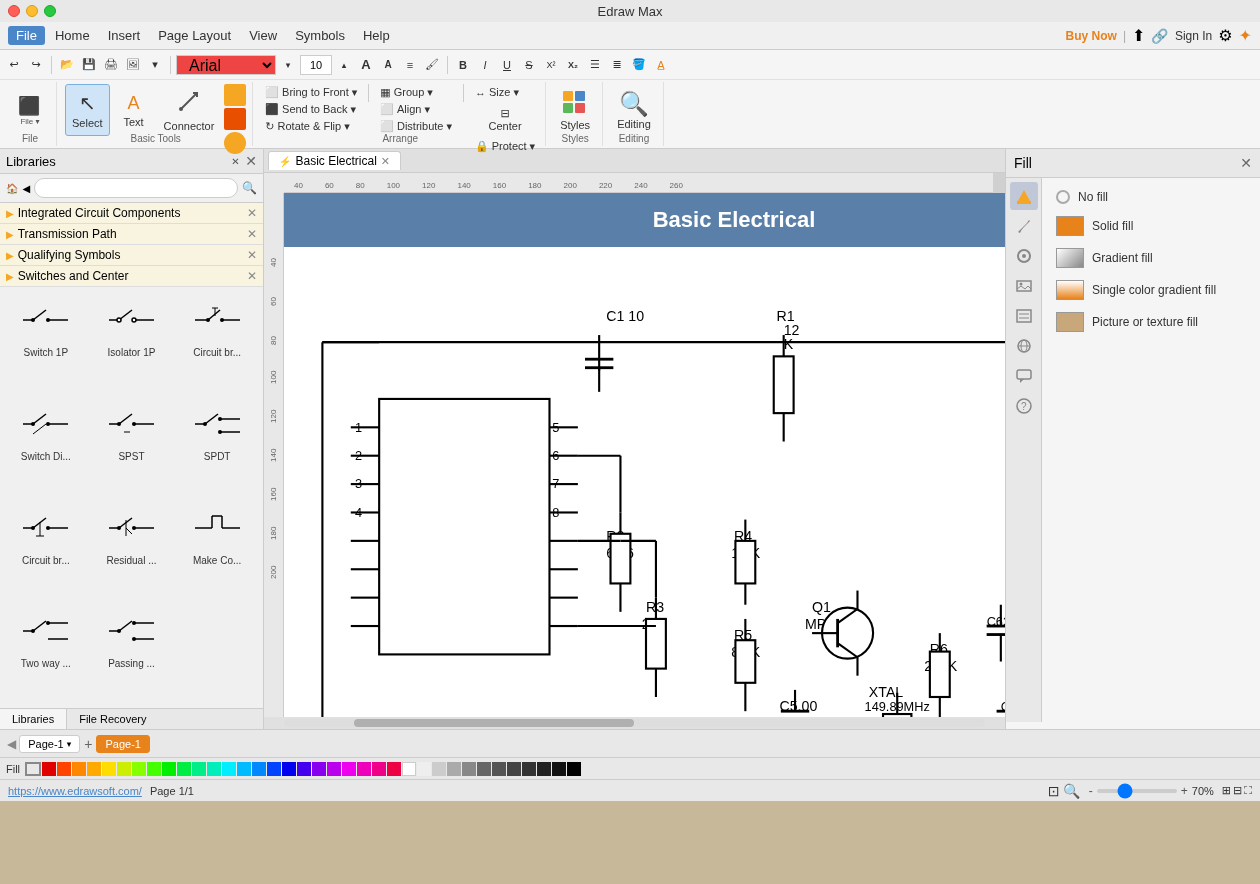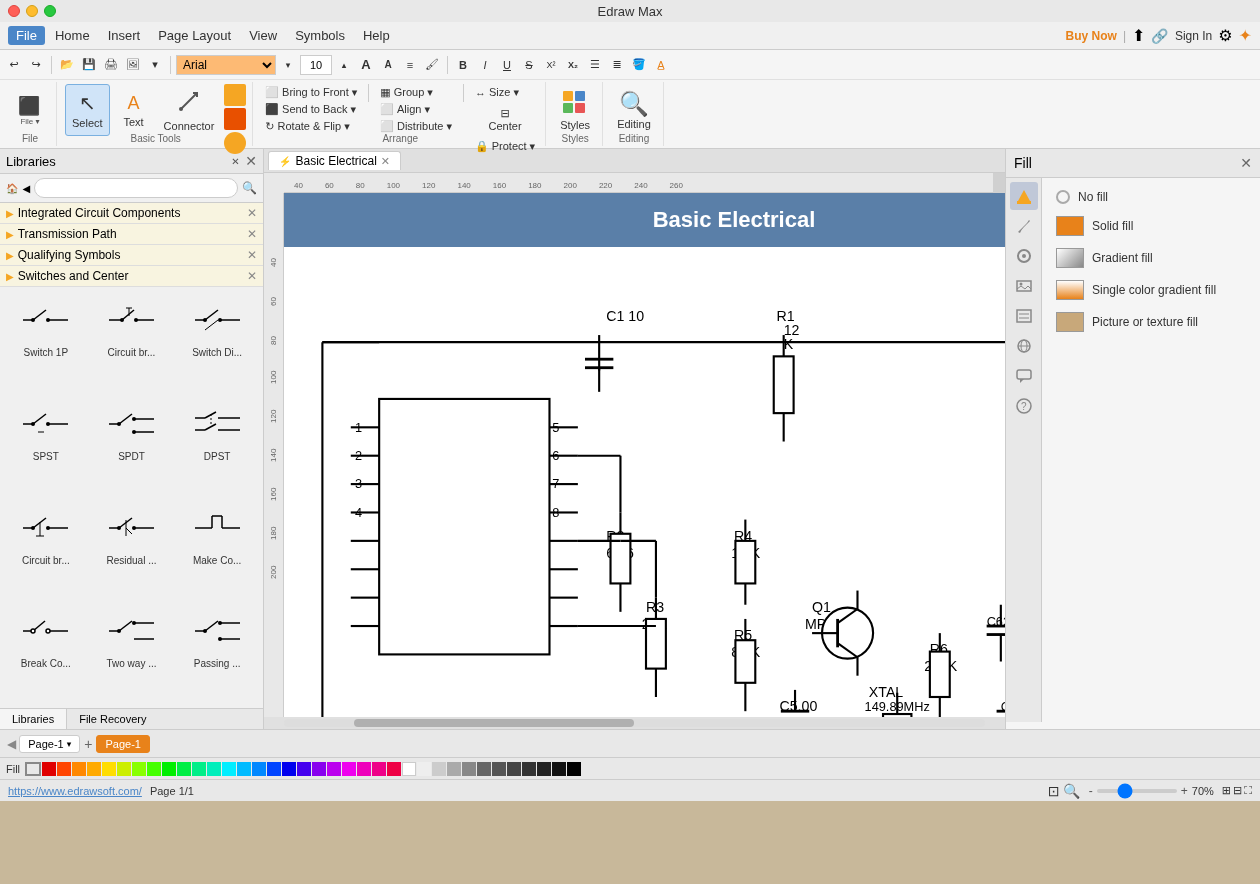--- a/index.html
+++ b/index.html
@@ -80,23 +80,23 @@
       cursor: pointer;
       border-radius: 2px;
       color: #333;
       font-size: 11px;
     }
     .tb-separator { width: 1px; height: 18px; background: #ccc; margin: 0 3px; }
 
     .font-selector {
       width: 100px; height: 20px;
       border: 1px solid #ccc;
-      background: #fdba74;
-      font-size: 12px;
-      padding: 0 2px;
+      background: #ef4444;
+      font-size: 16px;
+      padding: 0 8px;
     }
     .font-size-input {
       width: 32px; height: 20px;
       border: 1px solid #ccc;
       background: white;
       font-size: 11px;
       text-align: center;
     }
 
     .toolbar-row2 {
@@ -745,20 +745,32 @@
             <line x1="5" y1="20" x2="15" y2="20" stroke="black" stroke-width="1.5"></line>
             <line x1="15" y1="20" x2="28" y2="10" stroke="black" stroke-width="1.5"></line>
             <line x1="30" y1="20" x2="50" y2="20" stroke="black" stroke-width="1.5"></line>
             <circle cx="15" cy="20" r="2" fill="black"></circle>
             <circle cx="30" cy="20" r="2" fill="black"></circle>
           </svg>
         </div>
         <span class="symbol-label">Switch 1P</span>
       </div>
 
+      <div class="symbol-cell">
+        <div class="symbol-icon">
+          <svg width="55" height="40" viewBox="0 0 55 40">
+            <line x1="5" y1="20" x2="15" y2="20" stroke="black" stroke-width="1.5"></line>
+            <line x1="15" y1="20" x2="28" y2="10" stroke="black" stroke-width="1.5"></line>
+            <line x1="30" y1="20" x2="50" y2="20" stroke="black" stroke-width="1.5"></line>
+            <circle cx="15" cy="20" r="2" stroke="black" stroke-width="1.5" fill="white"></circle>
+            <circle cx="30" cy="20" r="2" stroke="black" stroke-width="1.5" fill="white"></circle>
+          </svg>
+        </div>
+        <span class="symbol-label">Isolator 1P</span>
+      </div>
 
       <div class="symbol-cell">
         <div class="symbol-icon">
           <svg width="55" height="40" viewBox="0 0 55 40">
             <line x1="5" y1="20" x2="18" y2="20" stroke="black" stroke-width="1.5"></line>
             <line x1="18" y1="20" x2="30" y2="10" stroke="black" stroke-width="1.5"></line>
             <line x1="32" y1="20" x2="50" y2="20" stroke="black" stroke-width="1.5"></line>
             <circle cx="18" cy="20" r="2" fill="black"></circle>
             <circle cx="32" cy="20" r="2" fill="black"></circle>
             <line x1="25" y1="16" x2="25" y2="8" stroke="black" stroke-width="1"></line>
@@ -804,34 +816,20 @@
             <line x1="30" y1="15" x2="50" y2="15" stroke="black" stroke-width="1.5"></line>
             <line x1="30" y1="28" x2="50" y2="28" stroke="black" stroke-width="1.5"></line>
             <circle cx="15" cy="20" r="2" fill="black"></circle>
             <circle cx="30" cy="15" r="2" fill="black"></circle>
             <circle cx="30" cy="28" r="2" fill="black"></circle>
           </svg>
         </div>
         <span class="symbol-label">SPDT</span>
       </div>
 
-      <div class="symbol-cell">
-        <div class="symbol-icon">
-          <svg width="55" height="40" viewBox="0 0 55 40">
-            <line x1="5" y1="14" x2="15" y2="14" stroke="black" stroke-width="1.5"></line>
-            <line x1="15" y1="14" x2="26" y2="8" stroke="black" stroke-width="1.5"></line>
-            <line x1="28" y1="14" x2="50" y2="14" stroke="black" stroke-width="1.5"></line>
-            <line x1="5" y1="26" x2="15" y2="26" stroke="black" stroke-width="1.5"></line>
-            <line x1="15" y1="26" x2="26" y2="20" stroke="black" stroke-width="1.5"></line>
-            <line x1="28" y1="26" x2="50" y2="26" stroke="black" stroke-width="1.5"></line>
-            <line x1="21" y1="10" x2="21" y2="22" stroke="black" stroke-width="1" stroke-dasharray="2,2"></line>
-          </svg>
-        </div>
-        <span class="symbol-label">DPST</span>
-      </div>
 
 
 
       <div class="symbol-cell">
         <div class="symbol-icon">
           <svg width="55" height="40" viewBox="0 0 55 40">
             <line x1="5" y1="20" x2="15" y2="20" stroke="black" stroke-width="1.5"></line>
             <line x1="15" y1="20" x2="28" y2="10" stroke="black" stroke-width="1.5"></line>
             <line x1="30" y1="20" x2="50" y2="20" stroke="black" stroke-width="1.5"></line>
             <circle cx="15" cy="20" r="2" fill="black"></circle>
@@ -864,32 +862,20 @@
             <line x1="5" y1="20" x2="22" y2="20" stroke="black" stroke-width="1.5"></line>
             <line x1="22" y1="20" x2="22" y2="8" stroke="black" stroke-width="1.5"></line>
             <line x1="22" y1="8" x2="32" y2="8" stroke="black" stroke-width="1.5"></line>
             <line x1="32" y1="8" x2="32" y2="20" stroke="black" stroke-width="1.5"></line>
             <line x1="32" y1="20" x2="50" y2="20" stroke="black" stroke-width="1.5"></line>
           </svg>
         </div>
         <span class="symbol-label">Make Co...</span>
       </div>
 
-      <div class="symbol-cell">
-        <div class="symbol-icon">
-          <svg width="55" height="40" viewBox="0 0 55 40">
-            <line x1="5" y1="20" x2="15" y2="20" stroke="black" stroke-width="1.5"></line>
-            <line x1="15" y1="20" x2="27" y2="10" stroke="black" stroke-width="1.5"></line>
-            <line x1="30" y1="20" x2="50" y2="20" stroke="black" stroke-width="1.5"></line>
-            <circle cx="15" cy="20" r="2" stroke="black" fill="white" stroke-width="1.5"></circle>
-            <circle cx="30" cy="20" r="2" stroke="black" fill="white" stroke-width="1.5"></circle>
-          </svg>
-        </div>
-        <span class="symbol-label">Break Co...</span>
-      </div>
 
       <div class="symbol-cell">
         <div class="symbol-icon">
           <svg width="55" height="40" viewBox="0 0 55 40">
             <line x1="5" y1="20" x2="15" y2="20" stroke="black" stroke-width="1.5"></line>
             <line x1="15" y1="20" x2="28" y2="10" stroke="black" stroke-width="1.5"></line>
             <line x1="30" y1="12" x2="50" y2="12" stroke="black" stroke-width="1.5"></line>
             <line x1="30" y1="28" x2="50" y2="28" stroke="black" stroke-width="1.5"></line>
             <circle cx="15" cy="20" r="2" fill="black"></circle>
             <circle cx="30" cy="12" r="2" fill="black"></circle>

